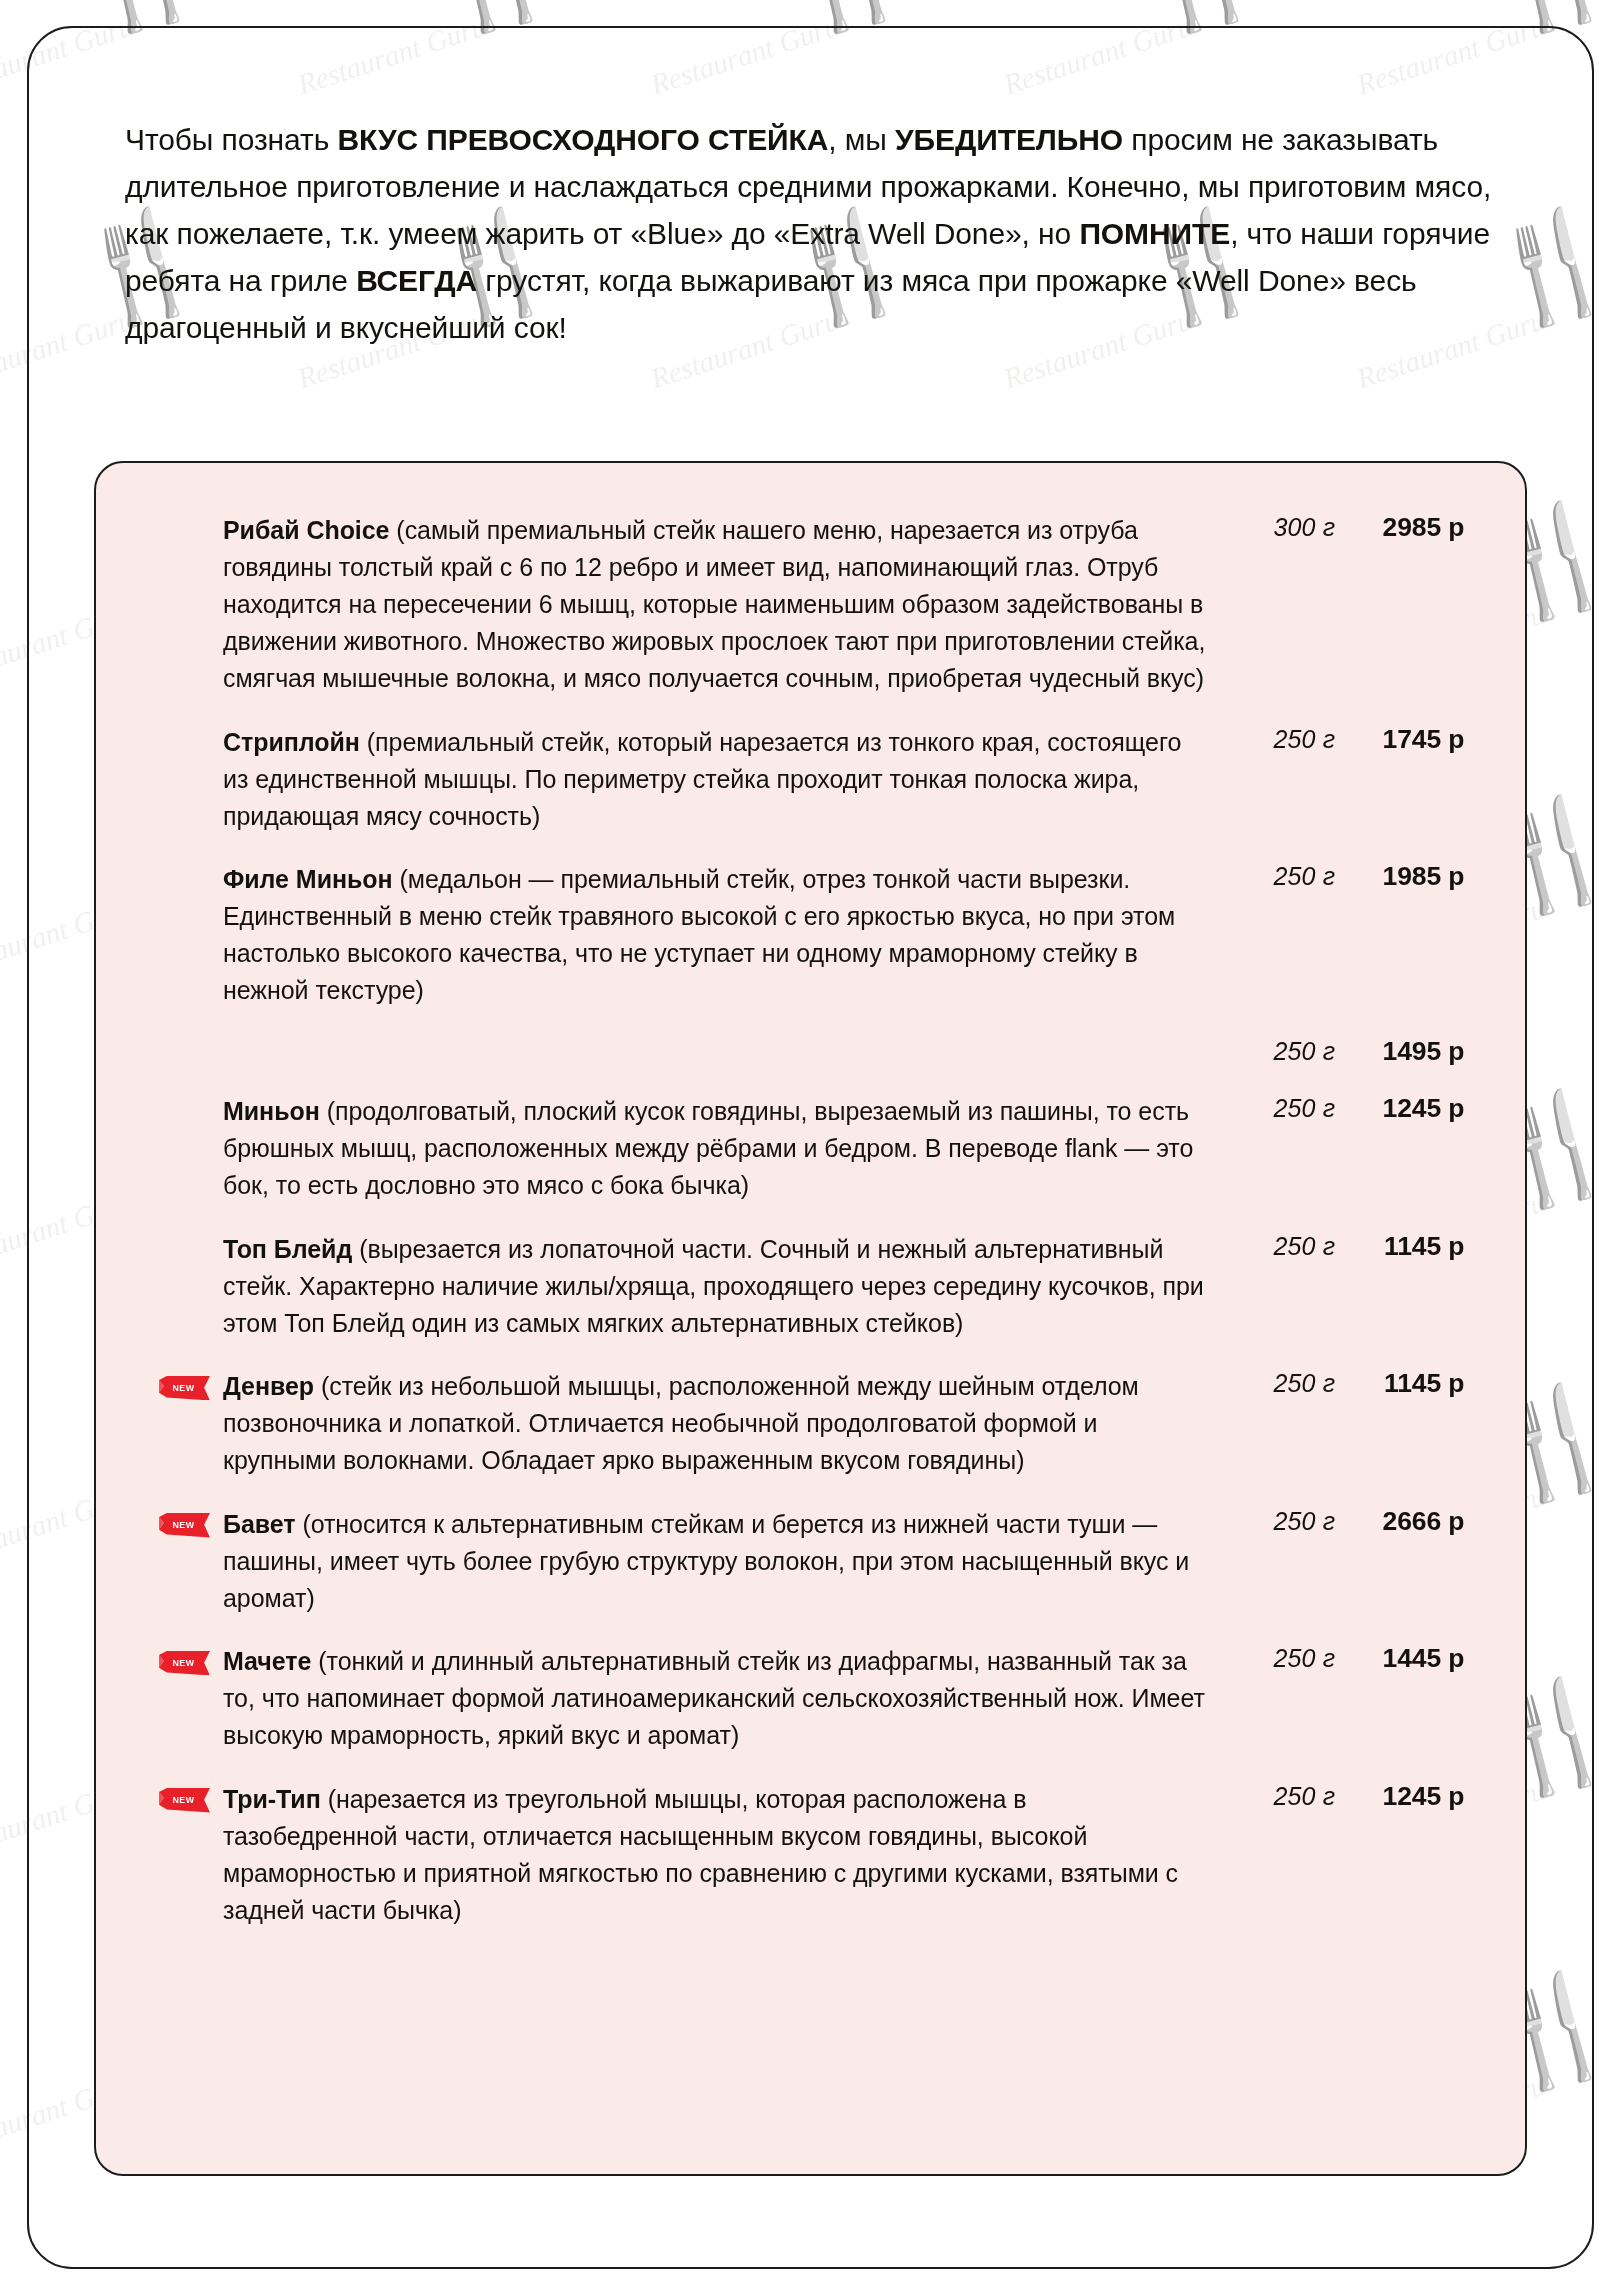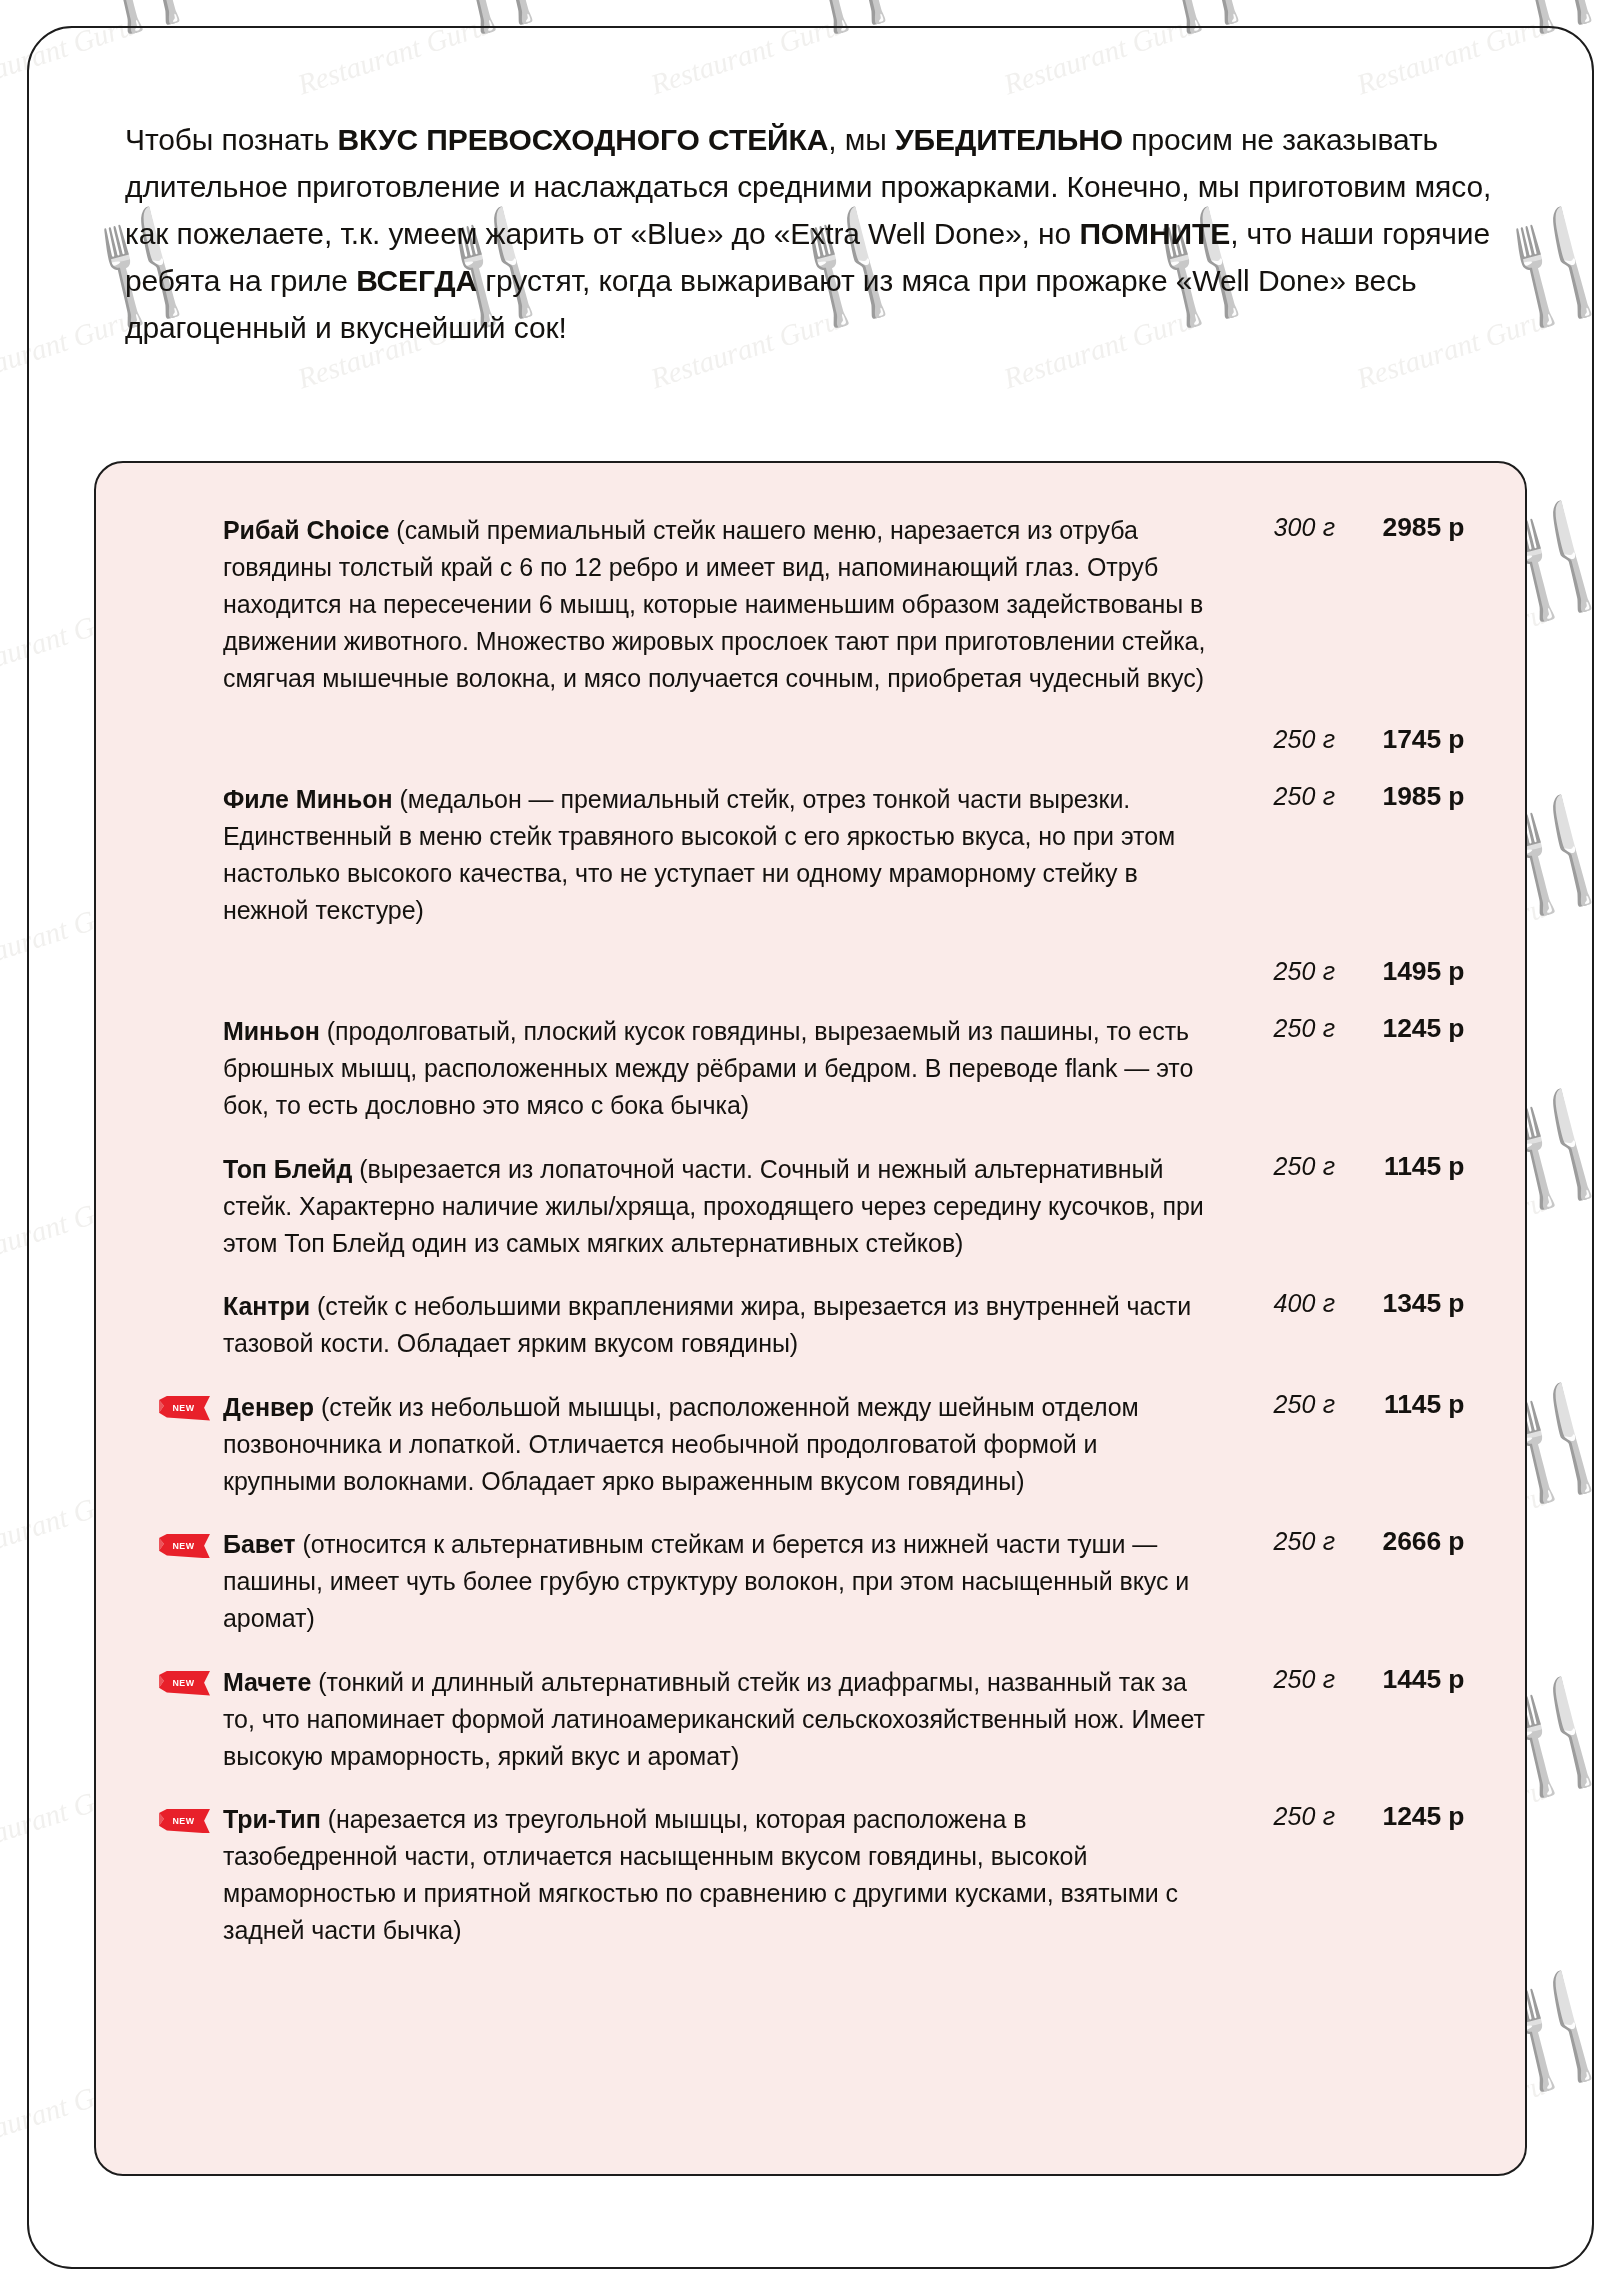--- a/index.html
+++ b/index.html
@@ -254,20 +254,23 @@
         <div class="item">
           <div class="item-left">
             <div class="desc"><span class="nm">Рибай Choice</span><span> (самый премиальный стейк нашего меню, нарезается из отруба говядины толстый край с 6 по 12 ребро и имеет вид, напоминающий глаз. Отруб находится на пересечении 6 мышц, которые наименьшим образом задействованы в движении животного. Множество жировых прослоек тают при приготовлении стейка, смягчая мышечные волокна, и мясо получается сочным, приобретая чудесный вкус)</span></div>
           </div>
           <div class="item-right">
             <span class="weight">300 г</span>
             <span class="price">2985 р</span>
           </div>
         </div>
         <div class="item">
+          <div class="item-left">
+            <div class="desc"><span class="nm">Стриплойн</span><span> (премиальный стейк, который нарезается из тонкого края, состоящего из единственной мышцы. По периметру стейка проходит тонкая полоска жира, придающая мясу сочность)</span></div>
+          </div>
           <div class="item-right">
             <span class="weight">250 г</span>
             <span class="price">1745 р</span>
           </div>
         </div>
         <div class="item">
           <div class="item-left">
             <div class="desc"><span class="nm">Филе Миньон</span><span> (медальон — премиальный стейк, отрез тонкой части вырезки. Единственный в меню стейк травяного высокой с его яркостью вкуса, но при этом настолько высокого качества, что не уступает ни одному мраморному стейку в нежной текстуре)</span></div>
           </div>
           <div class="item-right">
@@ -290,29 +293,20 @@
             <span class="price">1245 р</span>
           </div>
         </div>
         <div class="item">
           <div class="item-left">
             <div class="desc"><span class="nm">Топ Блейд</span><span> (вырезается из лопаточной части. Сочный и нежный альтернативный стейк. Характерно наличие жилы/хряща, проходящего через середину кусочков, при этом Топ Блейд один из самых мягких альтернативных стейков)</span></div>
           </div>
           <div class="item-right">
             <span class="weight">250 г</span>
             <span class="price">1145 р</span>
-          </div>
-        </div>
-        <div class="item">
-          <div class="item-left">
-            <div class="desc"><span class="nm">Кантри</span><span> (стейк с небольшими вкраплениями жира, вырезается из внутренней части тазовой кости. Обладает ярким вкусом говядины)</span></div>
-          </div>
-          <div class="item-right">
-            <span class="weight">400 г</span>
-            <span class="price">1345 р</span>
           </div>
         </div>
         <div class="item">
           <div class="item-left">
             <span class="badge-new">
               <svg viewBox="0 0 52 25" width="51" height="24.5" aria-hidden="true">
                 <path d="M0 4 L8 0 L52 0 L46 12 L52 25 L8 22 L0 17 L5 10 Z" fill="#e8202a"></path>
                 <path d="M0 4 L5 10 L0 17 Z" fill="#e8202a" opacity="0.75"></path>
                 <text x="25" y="15" font-family="Liberation Sans, sans-serif" font-size="9" font-weight="700" fill="#ffffff" text-anchor="middle" letter-spacing="0.5">NEW</text>
               </svg>

